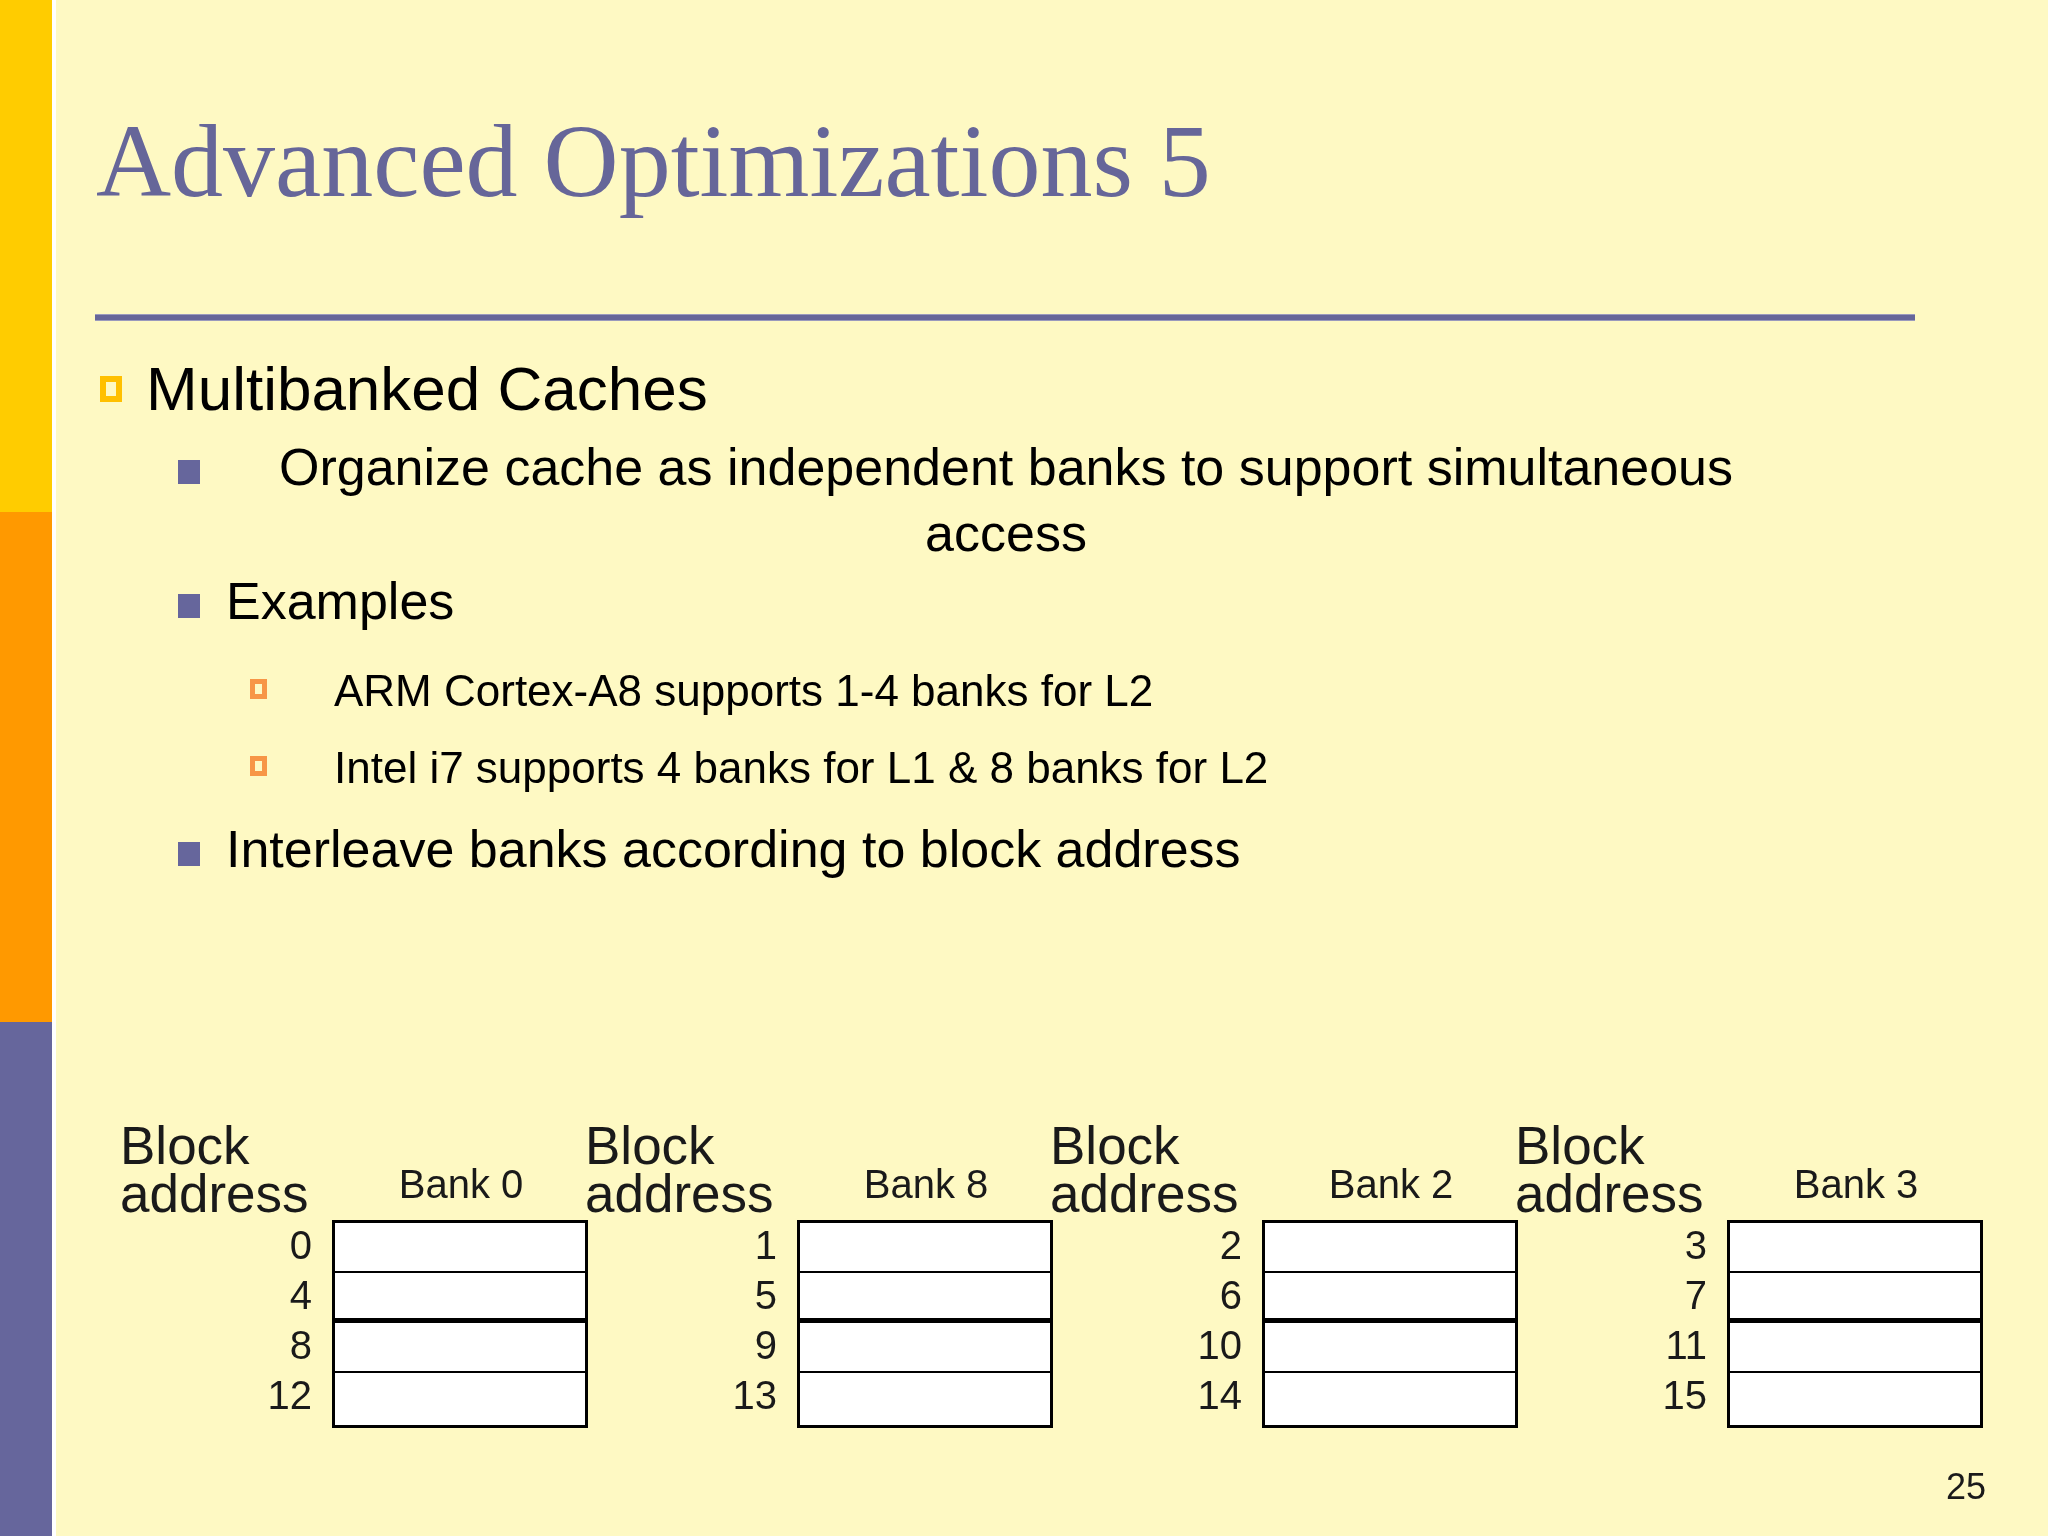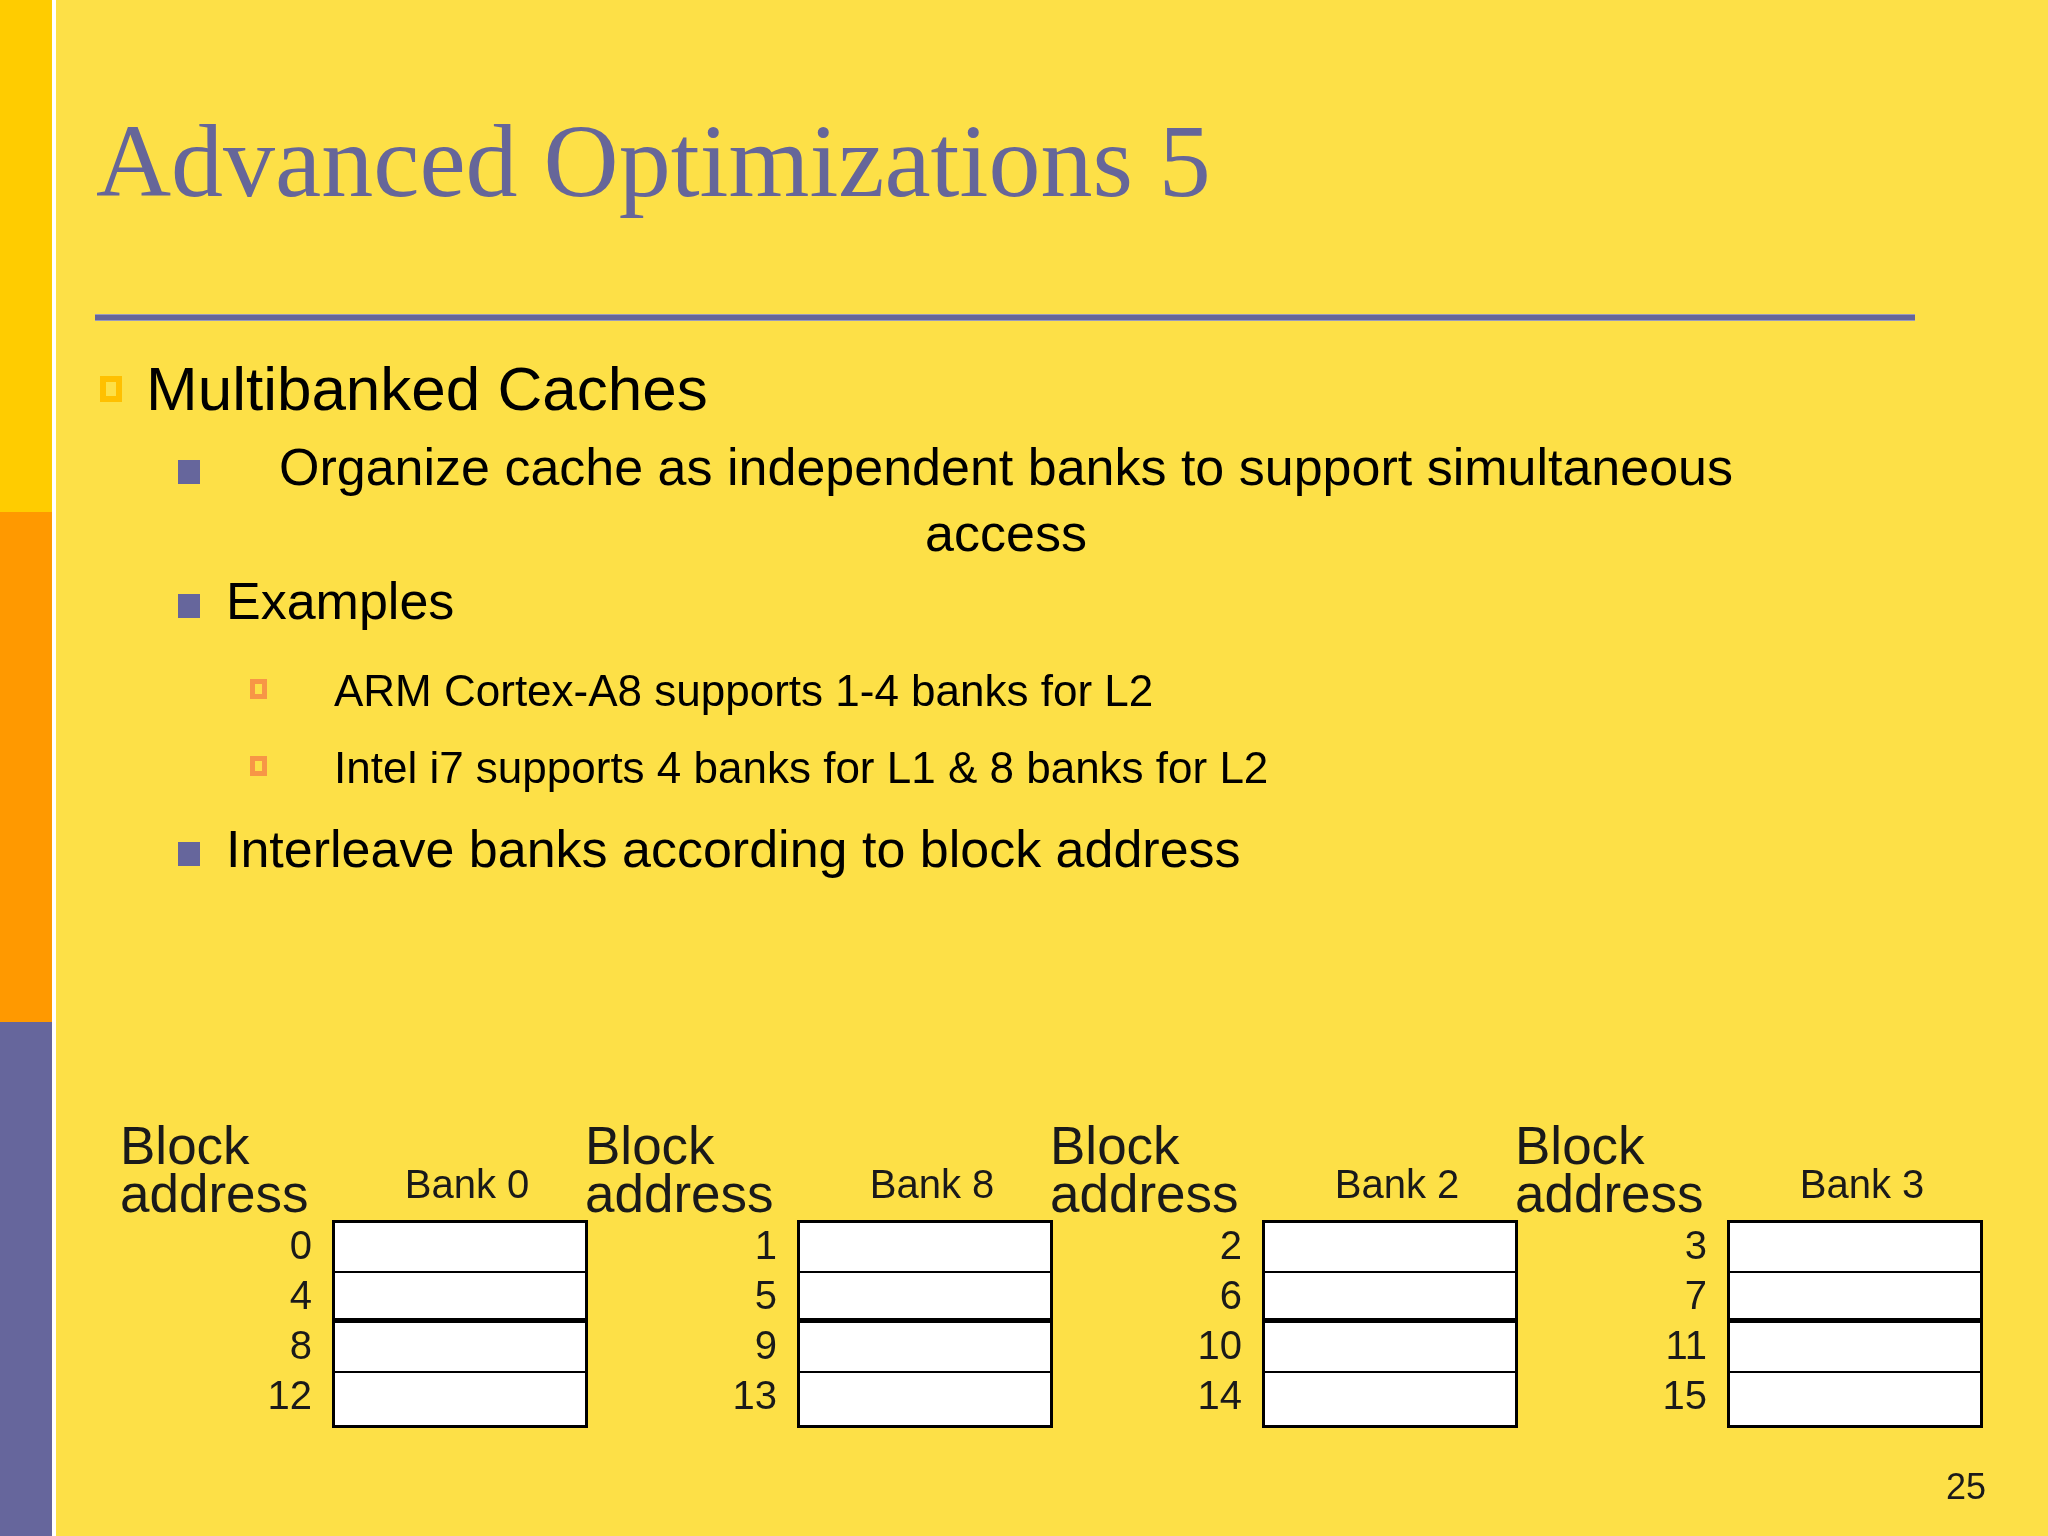--- a/index.html
+++ b/index.html
@@ -10,21 +10,21 @@
   body {
     width: 2048px;
     height: 1536px;
     font-family: "Liberation Sans", sans-serif;
     overflow: hidden;
   }
   .slide {
     position: relative;
     width: 2048px;
     height: 1536px;
-    background: #fde047;
+    background: #fef9c3;
   }
 
   
   .sidebar {
     position: absolute;
     left: 0;
     top: 0;
     width: 52px;
     height: 1536px;
   }
@@ -199,21 +199,21 @@
     width: 220px;
     text-align: left;
     font-size: 53px;
     line-height: 48px;
     color: #1a1a1a;
     font-family: "Liberation Sans", sans-serif;
   }
   .ba-label .l2 { display: block; }
   .bank-title {
     position: absolute;
-    left: 218px;
+    left: 212px;
     top: 52px;
     width: 258px;
     text-align: center;
     font-size: 40px;
     line-height: 48px;
     color: #1a1a1a;
     font-family: "Liberation Sans", sans-serif;
   }
 
   .bank-body {

